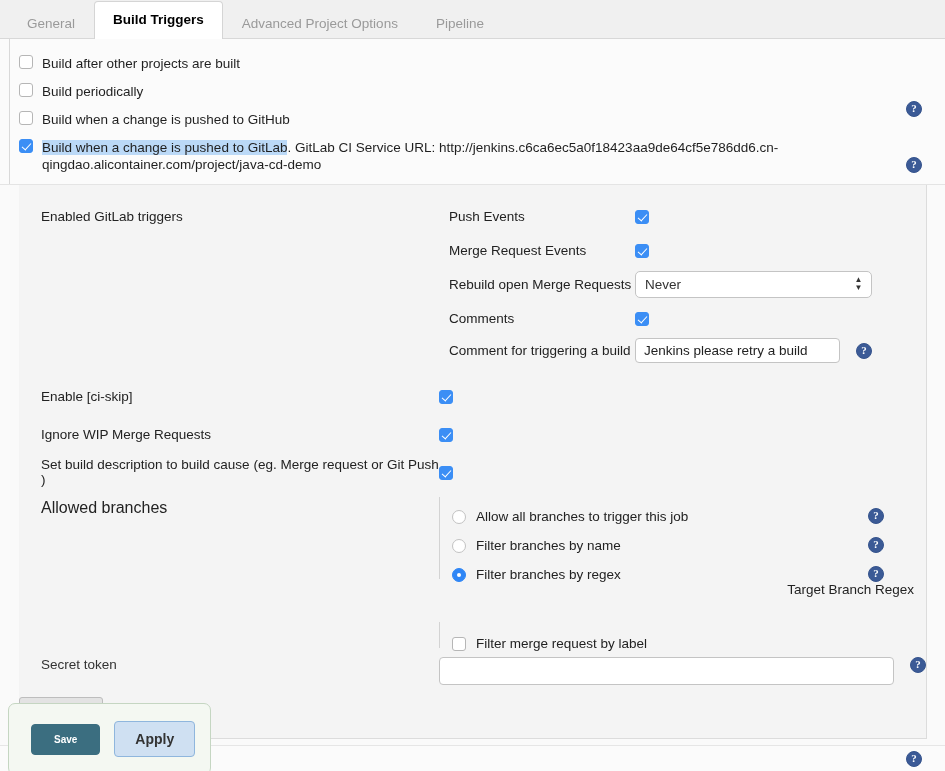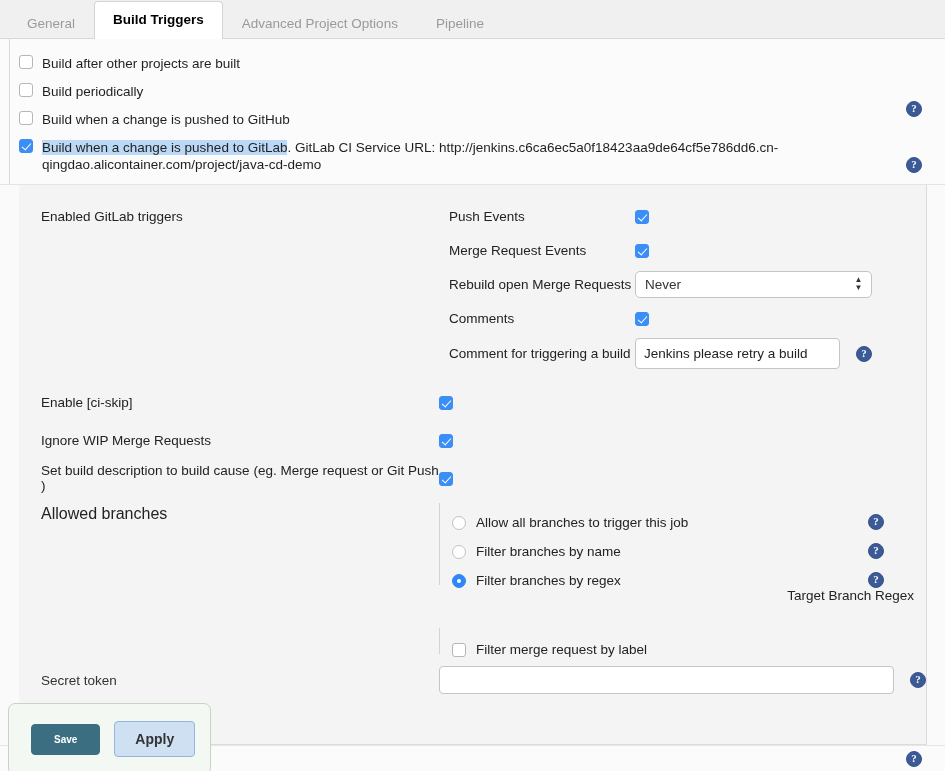--- a/index.html
+++ b/index.html
@@ -164,21 +164,21 @@
     color: #222;
   }
   .pmid {
     width: 186px;
     font-size: 13.5px;
     color: #222;
   }
   .pctl { flex: 1; display: flex; align-items: center; }
 
   .txtinput {
-    height: 31px;
+    height: 25px;
     border: 1px solid #c4c4c4;
     border-radius: 4px;
     background: #fff;
     font-size: 13.5px;
     color: #222;
     padding: 0 8px;
     font-family: "Liberation Sans", sans-serif;
     outline: none;
   }
   .selbox {
@@ -242,21 +242,21 @@
     display: flex; align-items: flex-end;
     height: 40px;
     padding-left: 28px;
     flex-direction: column;
   }
   .regexrow .rglab { font-size: 13.5px; color: #222; margin-right: 12px; }
 
   
   .tokenrow {
     display: flex;
-    align-items: center;
+    align-items: flex-start;
     min-height: 40px;
     padding-top: 6px;
   }
   .tokenrow .tl { width: 420px; padding-left: 22px; font-size: 13.5px; }
   .genrow { display: flex; padding: 6px 49px 4px 0; }
   .genbtn {
     background: #e3e3e3;
     border: 1px solid #bdbdbd;
     border-radius: 3px;
     padding: 5px 14px;

